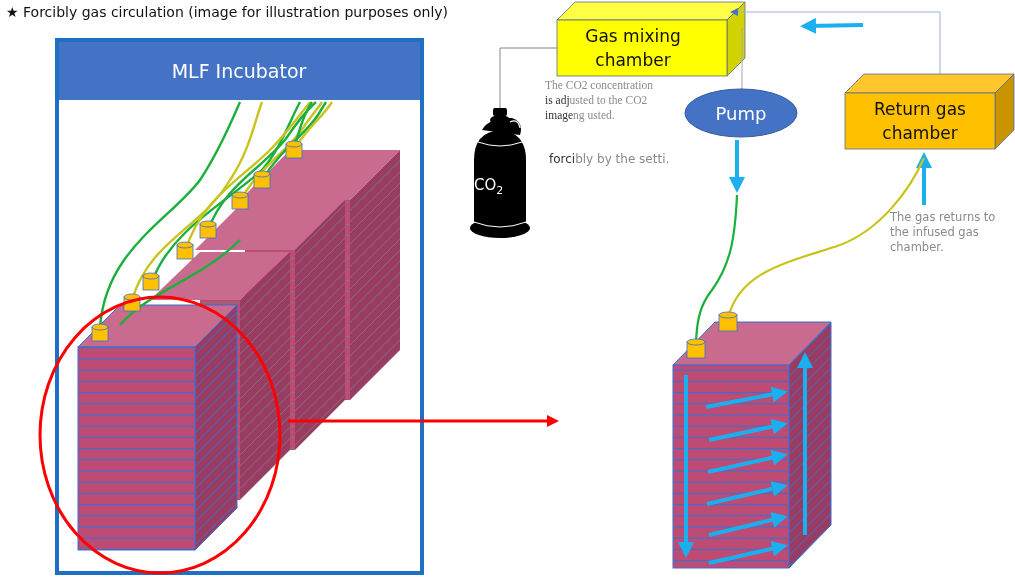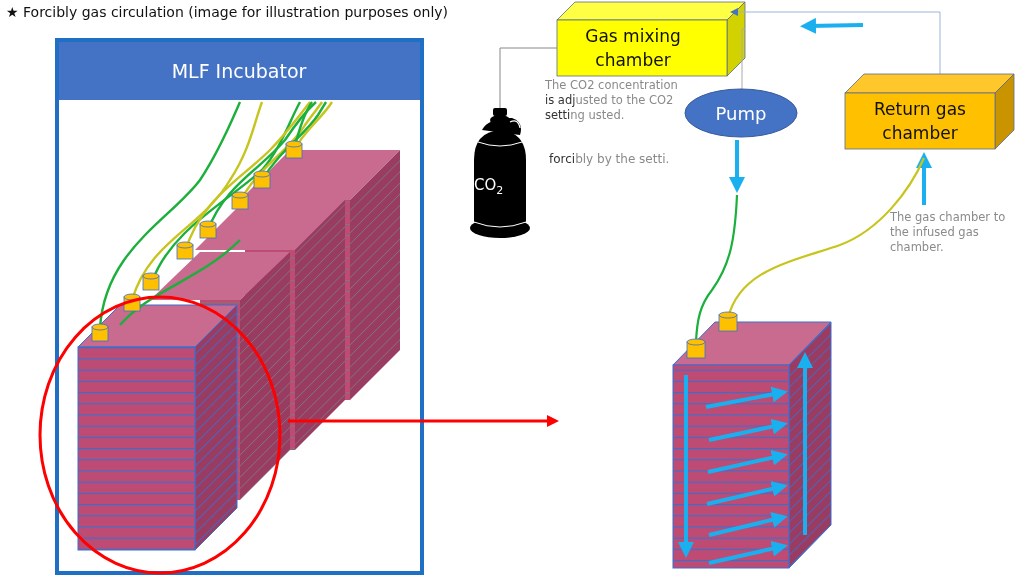--- a/index.html
+++ b/index.html
@@ -195,28 +195,28 @@
       <line x1="805" y1="535" x2="805" y2="360" marker-end="url(#arrBlue)"></line>
       <line x1="706" y1="407" x2="780" y2="393" marker-end="url(#arrBlue)"></line>
       <line x1="709" y1="440" x2="780" y2="425" marker-end="url(#arrBlue)"></line>
       <line x1="708" y1="472" x2="780" y2="456" marker-end="url(#arrBlue)"></line>
       <line x1="707" y1="504" x2="780" y2="487" marker-end="url(#arrBlue)"></line>
       <line x1="709" y1="535" x2="780" y2="518" marker-end="url(#arrBlue)"></line>
       <line x1="709" y1="563" x2="780" y2="547" marker-end="url(#arrBlue)"></line>
     </g>
   </svg>
 
-  <div class="note" style="left:545px; top:78px;">
+  <div class="note" style="left:545px; top:78px;font-family:Liberation Serif, serif;">
     <div><span>The CO2 concentration</span></div>
     <div><span class="dark">is adj</span><span>usted to the CO2</span></div>
-    <div><span class="dark">setti</span><span>ng usted.</span></div>
+    <div><span class="dark">image</span><span>ng usted.</span></div>
   </div>
 
   <div class="note" style="left:549px; top:151px; font-size:12px; line-height:17px;">
     <div><span class="dark">forci</span><span>bly by the setti.</span></div>
   </div>
 
   <div class="note" style="left:890px; top:210px;">
-    <div>The gas chamber to</div>
+    <div>The gas returns to</div>
     <div>the infused gas</div>
     <div>chamber.</div>
   </div>
 </div>
 
 </body></html>

